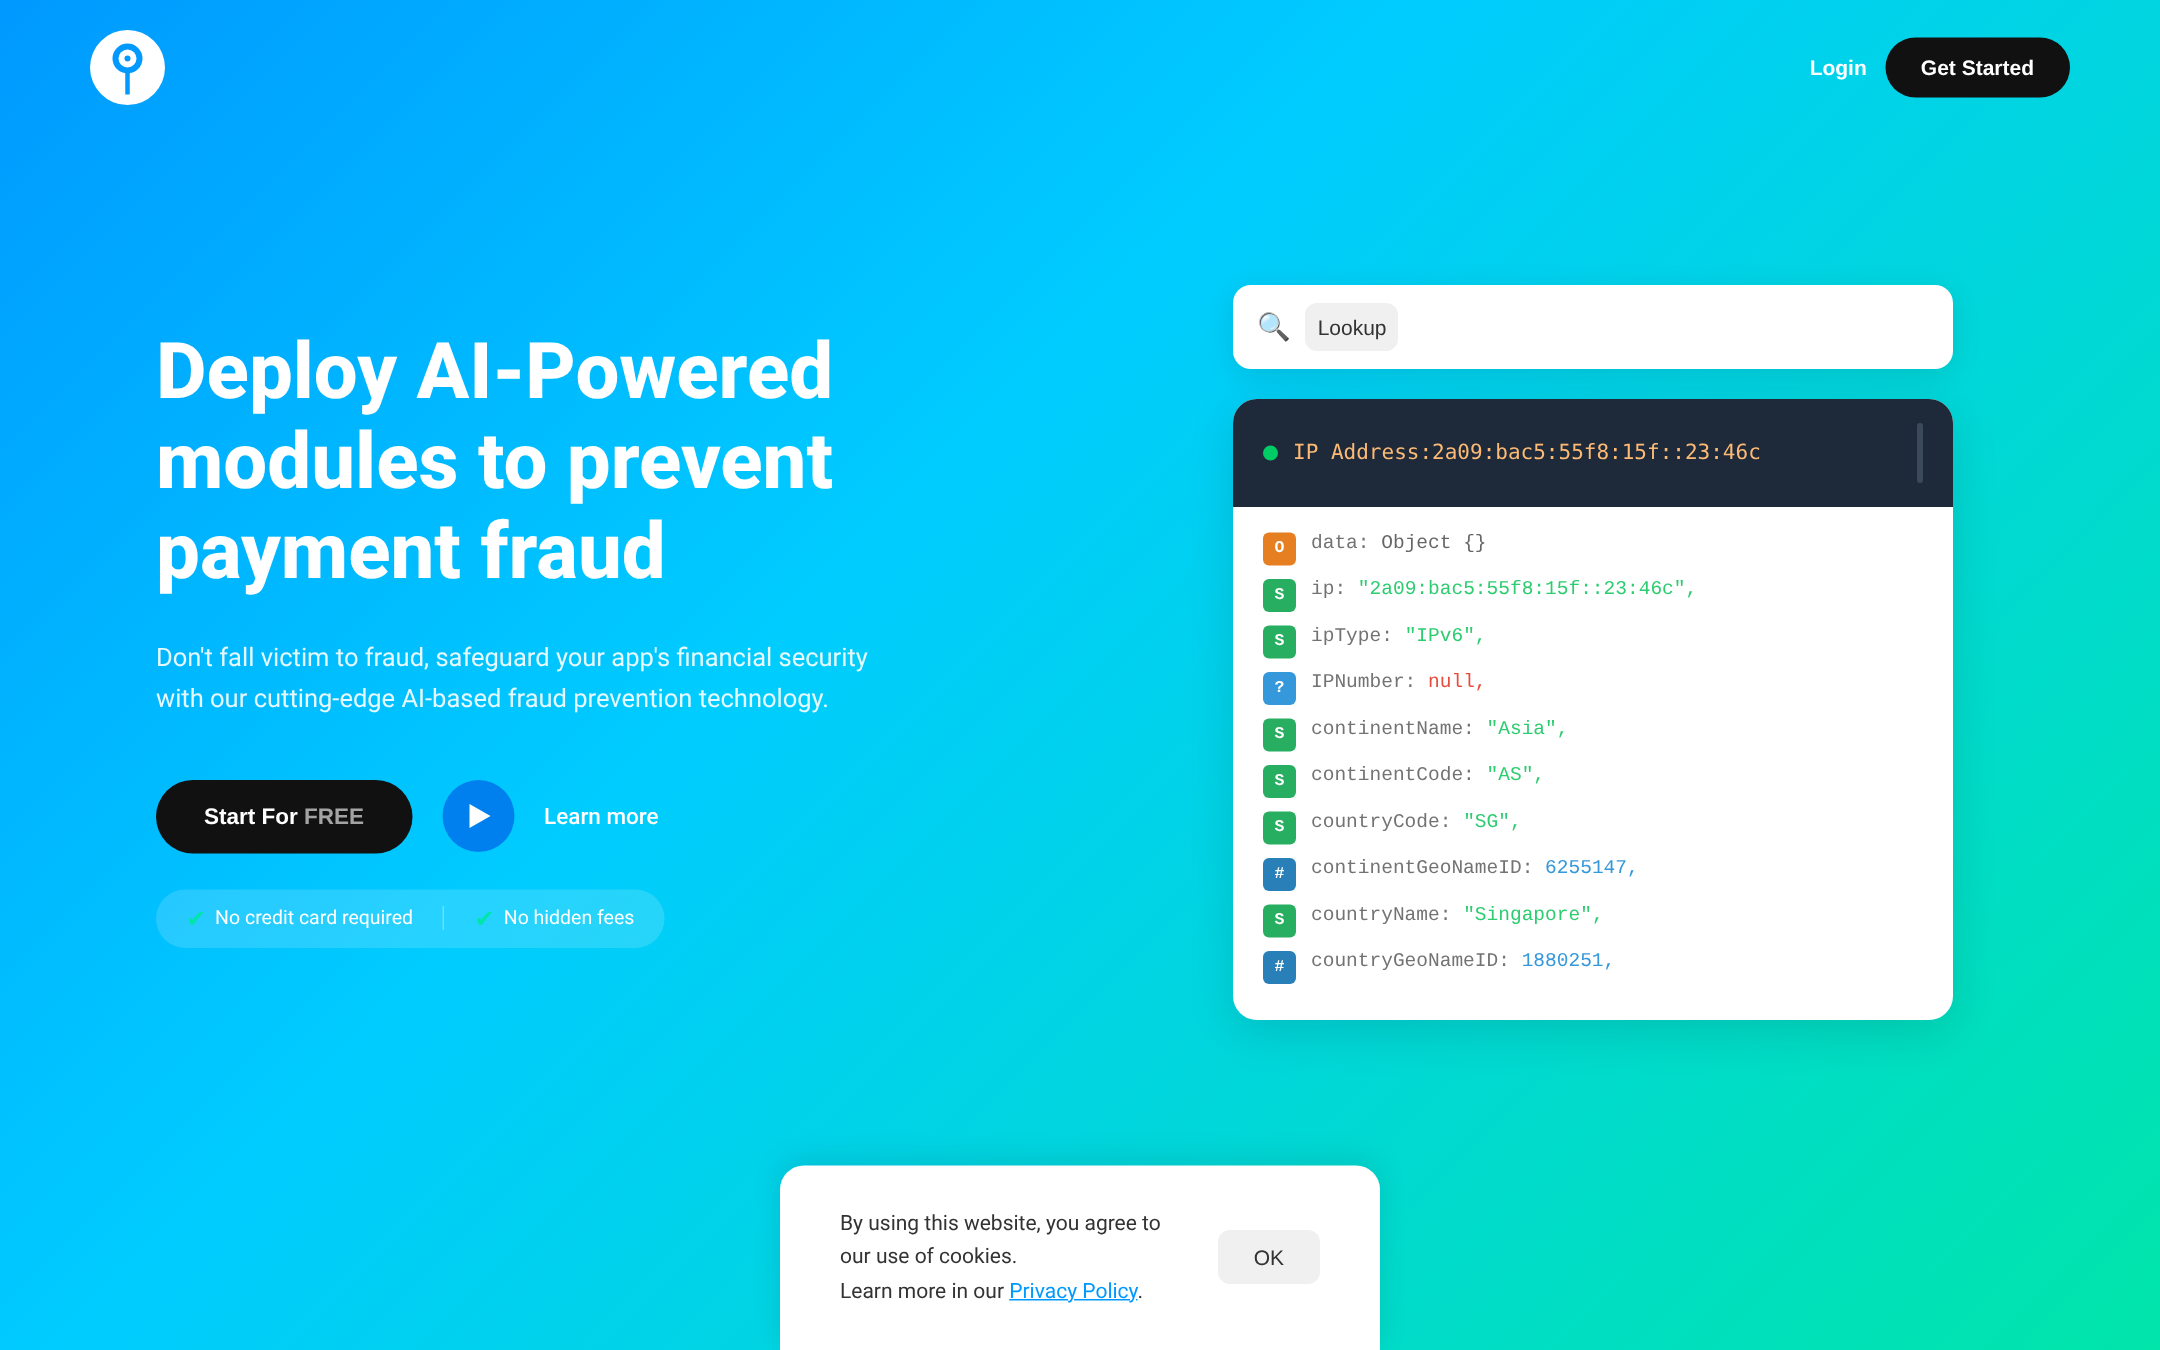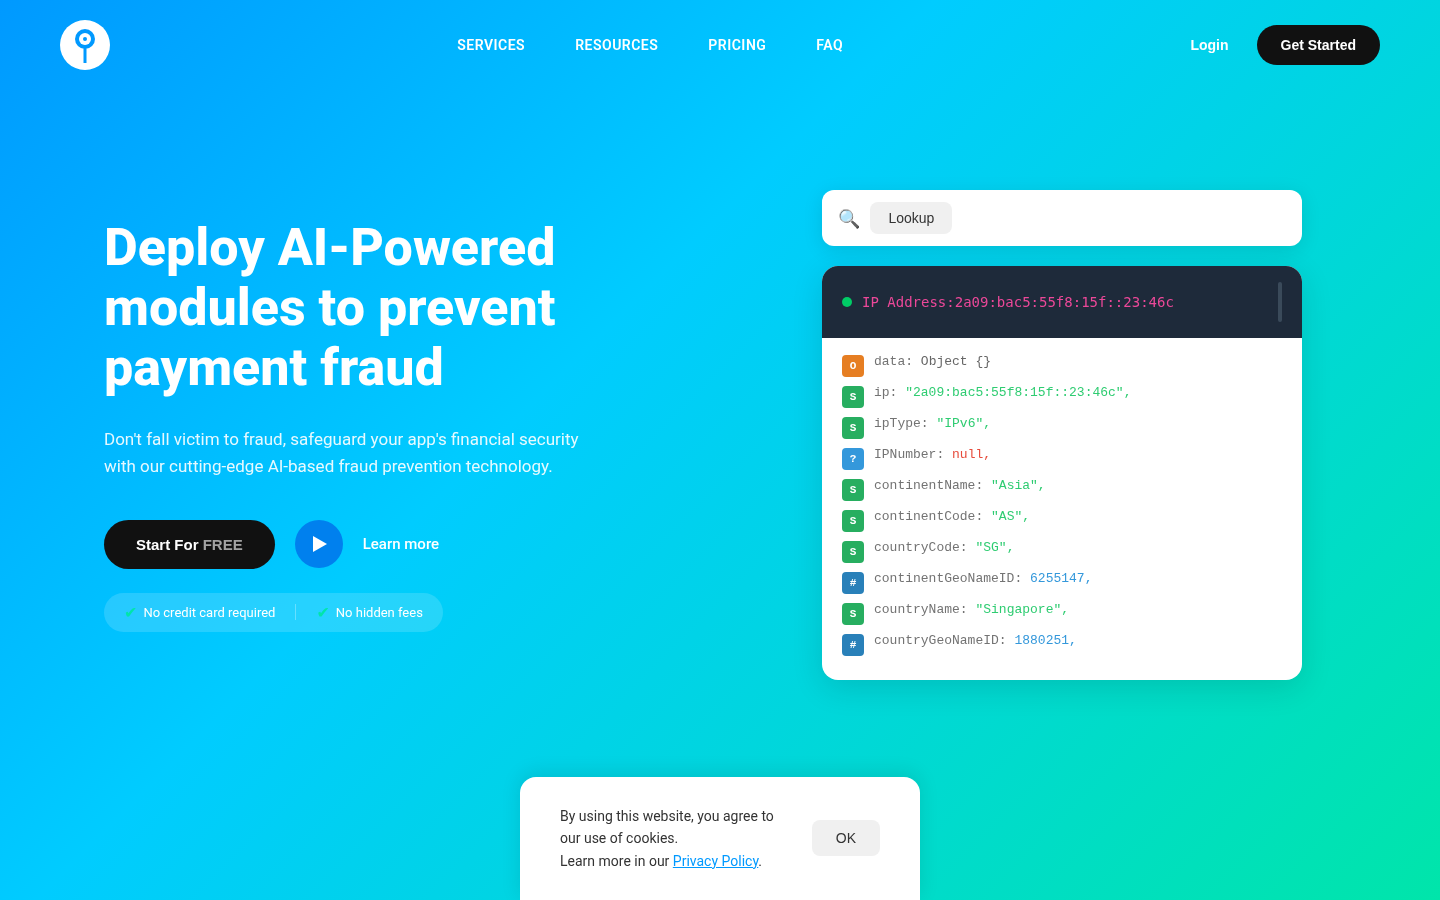--- a/index.html
+++ b/index.html
@@ -46,21 +46,21 @@
       color: white;
       text-decoration: none;
       font-size: 14px;
       font-weight: 600;
       letter-spacing: 0.5px;
       cursor: pointer;
     }
     .nav-actions {
       display: flex;
       align-items: center;
-      gap: 28px;
+      gap: 12px;
     }
     .login-btn {
       color: white;
       font-size: 14px;
       font-weight: 600;
       cursor: pointer;
       background: none;
       border: none;
     }
     .get-started-btn {
@@ -209,21 +209,21 @@
       border: none;
       outline: none;
       font-size: 15px;
       color: #999;
       background: transparent;
     }
     .lookup-btn {
       background: #f0f0f0;
       border: none;
       border-radius: 8px;
-      padding: 8px 18px;
+      padding: 8px 8px;
       font-size: 14px;
       font-weight: 500;
       cursor: pointer;
       color: #333;
     }
 
     .api-panel {
       background: white;
       border-radius: 16px;
       width: 480px;
@@ -238,21 +238,21 @@
       align-items: center;
       gap: 10px;
     }
     .status-dot {
       width: 10px;
       height: 10px;
       background: #00cc66;
       border-radius: 50%;
     }
     .api-header-text {
-      color: #ec4899;
+      color: #fdba74;
       font-size: 14px;
       font-family: monospace;
     }
     .api-scrollbar {
       width: 4px;
       background: #3a4a5a;
       border-radius: 2px;
       margin-left: auto;
       height: 40px;
     }
@@ -360,26 +360,20 @@
     <div class="nav-logo-icon">
       <svg width="30" height="36" viewBox="0 0 30 36" fill="none">
         <circle cx="15" cy="12" r="10" fill="#0099ff"></circle>
         <circle cx="15" cy="12" r="6" fill="white"></circle>
         <circle cx="15" cy="12" r="2" fill="#0099ff"></circle>
         <line x1="15" y1="22" x2="15" y2="36" stroke="#0099ff" stroke-width="3" stroke-linecap="round"></line>
       </svg>
     </div>
   </div>
 
-  <div class="nav-links">
-    <a class="nav-link">SERVICES</a>
-    <a class="nav-link">RESOURCES</a>
-    <a class="nav-link">PRICING</a>
-    <a class="nav-link">FAQ</a>
-  </div>
 
   <div class="nav-actions">
     <button class="login-btn">Login</button>
     <button class="get-started-btn">Get Started</button>
   </div>
 </nav>
 
 <section class="hero">
   <div class="hero-left">
     <h1 class="hero-title">Deploy AI-Powered modules to prevent payment fraud</h1>

